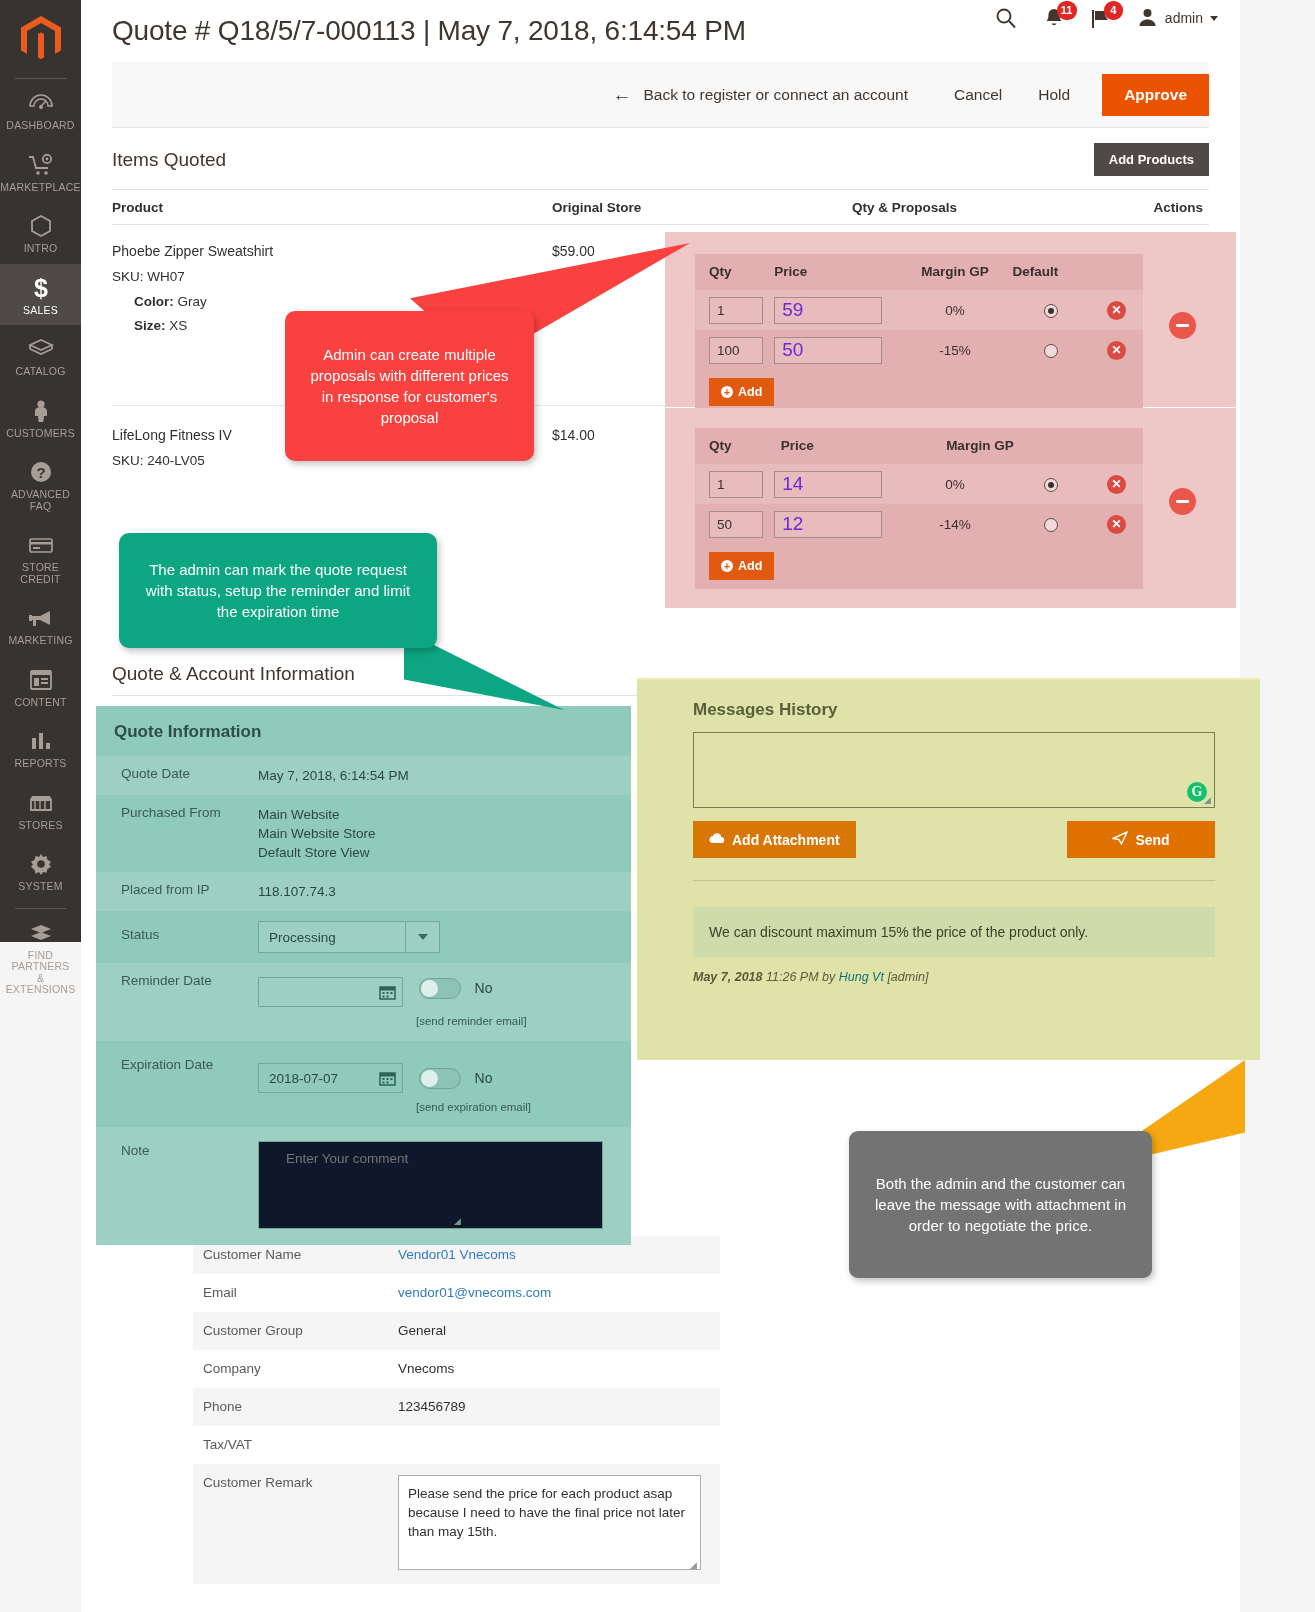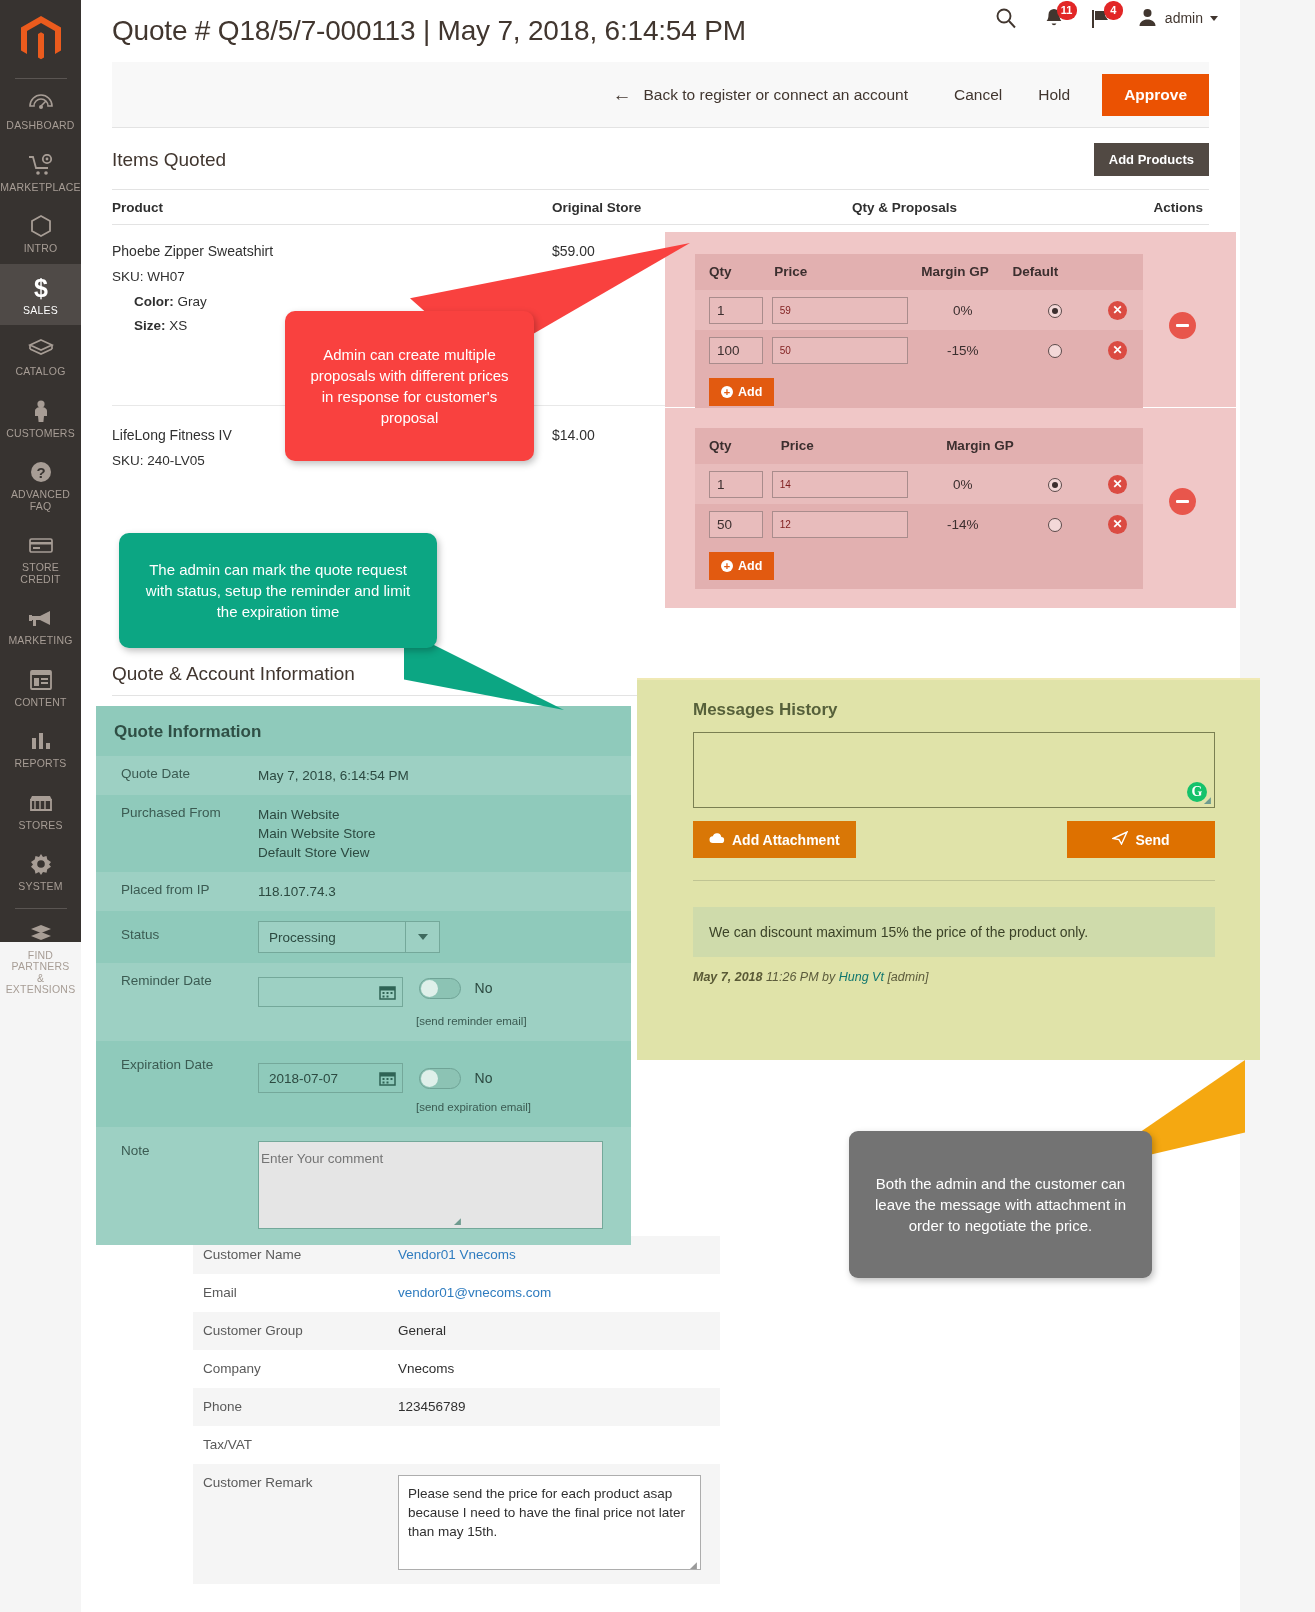--- a/index.html
+++ b/index.html
@@ -123,22 +123,22 @@
   .cell-qty{ width:88px; padding-left:14px; }
   .cell-price{ width:140px; }
   .cell-margin{ width:130px; text-align:center; font-size:13.5px; color:#3c2f2f; }
   .cell-default{ width:88px; text-align:center; }
   .cell-del{ width:60px; text-align:center; }
   .inp-qty{
     width:54px; height:27px; background:#e8bcbc; border:1px solid #a98c8c;
     font-size:13.5px; color:#3c2f2f; padding:0 7px; font-family:"Liberation Sans",sans-serif;
   }
   .inp-price{
-    width:136px; height:27px; background:#e8bcbc; border:1px solid #a98c8c;
-    font-size:10px; color:#7f1d1d; padding:0 7px; font-family:"Liberation Sans",sans-serif;
+    width:108px; height:27px; background:#e8bcbc; border:1px solid #a98c8c;
+    font-size:19px; color:#6d28d9; padding:0 7px; font-family:"Liberation Sans",sans-serif;
   }
   .radio{
     width:14px;height:14px;border:1px solid #5c4a4a;border-radius:50%;
     display:inline-block; position:relative; background:#f3d8d8; vertical-align:middle;
   }
   .radio.on::after{
     content:""; position:absolute; left:3px; top:3px; width:6px; height:6px;
     border-radius:50%; background:#3c2f2f;
   }
   .del-x{
@@ -193,22 +193,22 @@
     width:42px;height:21px;border-radius:11px;background:#8cc3b4;border:1px solid #6fa396;
     position:relative; display:inline-block; vertical-align:middle; margin-left:12px; cursor:pointer;
   }
   .toggle::after{
     content:""; position:absolute; left:1px; top:1px; width:17px;height:17px;border-radius:50%;
     background:#dff0ea;
   }
   .toggle-label{ font-size:14px; color:#2c4a41; margin-left:10px; vertical-align:middle; }
   .toggle-hint{ font-size:11.5px; color:#3b5b52; margin-top:5px; }
   .note-area{
-    width:345px; height:88px; background:#e5e5e5; border:1px solid #74a89a;
-    font-size:13.5px; color:#5f8a7e; padding:9px 2px; resize:none;
+    width:345px; height:88px; background:#0f172a; border:1px solid #74a89a;
+    font-size:13.5px; color:#5f8a7e; padding:9px 27px; resize:none;
     font-family:"Liberation Sans", sans-serif; position:relative;
   }
   .grip{
     position:absolute; right:3px; bottom:2px; font-size:9px; color:#6f9b8f; line-height:1;
   }
 
   
   .msgbox{
     position:absolute; left:637px; top:678px; width:623px; height:382px;
     background:#e0e3a9; border-top:2px solid #f0e9b4;

